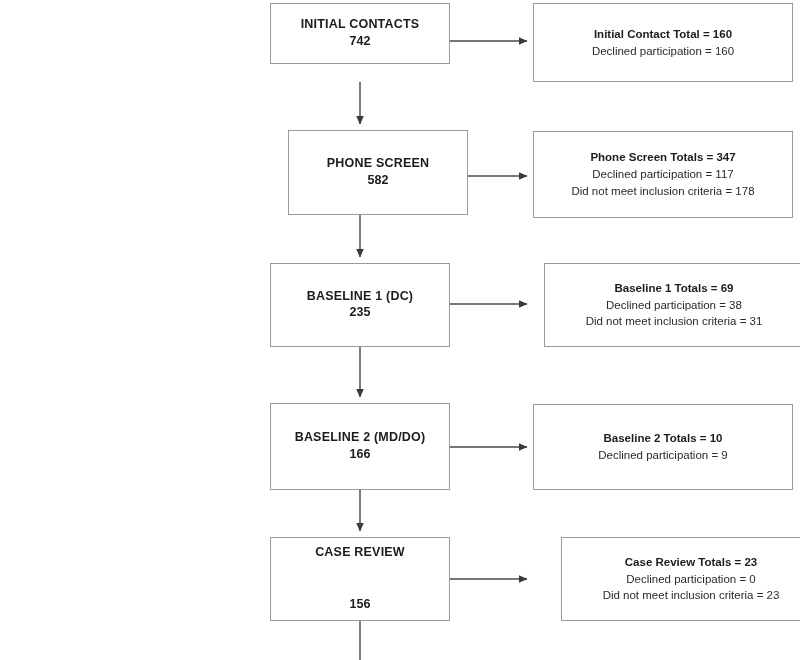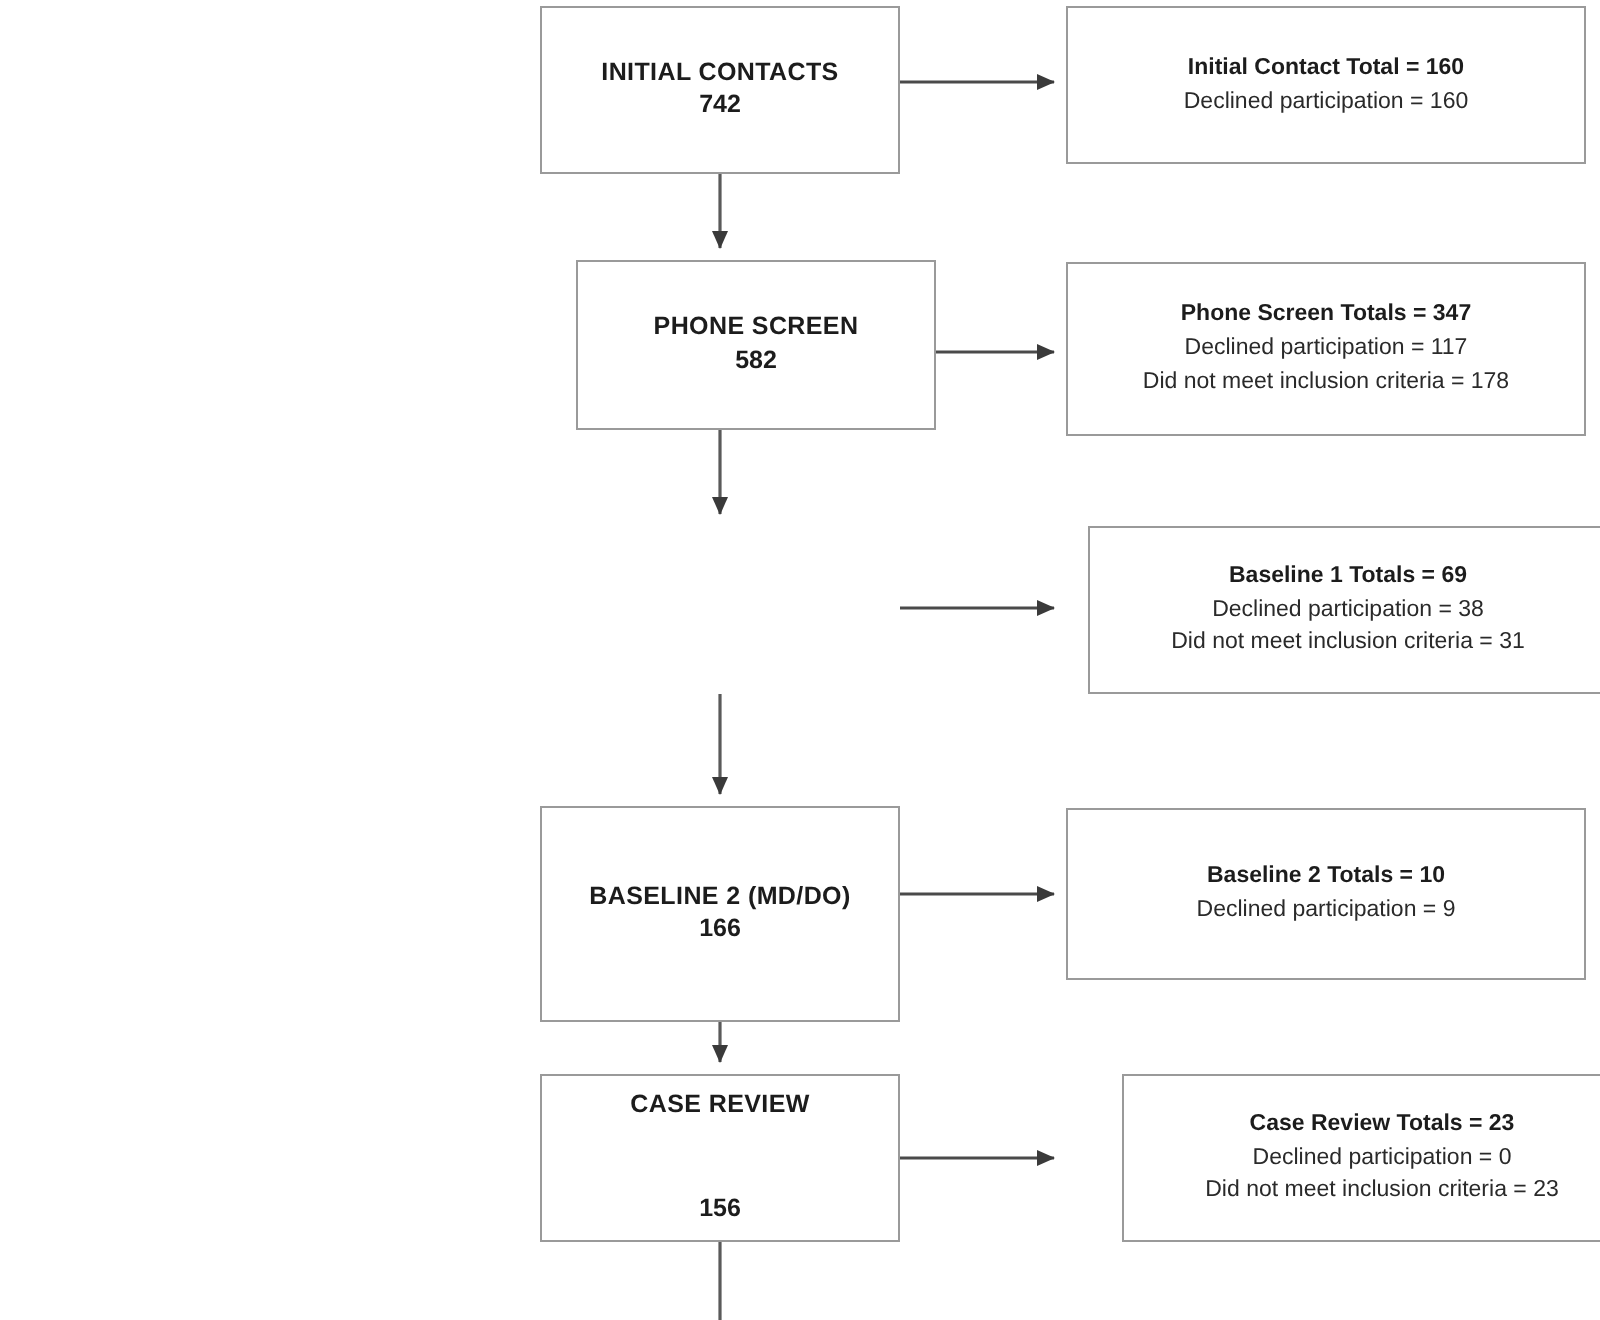--- a/index.html
+++ b/index.html
@@ -69,24 +69,24 @@
     white-space: nowrap;
   }
   .totals .totals-line {
     font-size: 11.5px;
     font-weight: normal;
     line-height: 1.45;
     white-space: nowrap;
     color: #2a2a2a;
   }
   
-  #n0 { top: 3px;   height: 84px; }
+  #n0 { top: 3px;   height: 61px; }
   #n1 { top: 130px; height: 85px; margin-left: 18px; }
   #n2 { top: 263px; height: 84px; }
-  #n3 { top: 403px; height: 108px; }
+  #n3 { top: 403px; height: 87px; }
   #n4 { top: 537px; height: 84px; gap: 36px; }
   #t0 { top: 3px;   height: 79px; }
   #t1 { top: 131px; height: 87px; }
   #t2 { top: 263px; height: 84px; margin-left: 11px; }
   #t3 { top: 404px; height: 86px; }
   #t4 { top: 537px; height: 84px; margin-left: 28px; }
 </style>
 </head>
 <body>
 
@@ -119,20 +119,24 @@
   <div class="node stage" id="n0">
     <div class="stage-title">INITIAL CONTACTS</div>
     <div class="stage-count">742</div>
   </div>
 
   <div class="node stage" id="n1">
     <div class="stage-title">PHONE SCREEN</div>
     <div class="stage-count">582</div>
   </div>
 
+  <div class="node stage" id="n2">
+    <div class="stage-title">BASELINE 1 (DC)</div>
+    <div class="stage-count">235</div>
+  </div>
 
   <div class="node stage" id="n3">
     <div class="stage-title">BASELINE 2 (MD/DO)</div>
     <div class="stage-count">166</div>
   </div>
 
   <div class="node stage" id="n4">
     <div class="stage-title">CASE REVIEW</div>
     <div class="stage-count">156</div>
   </div>

